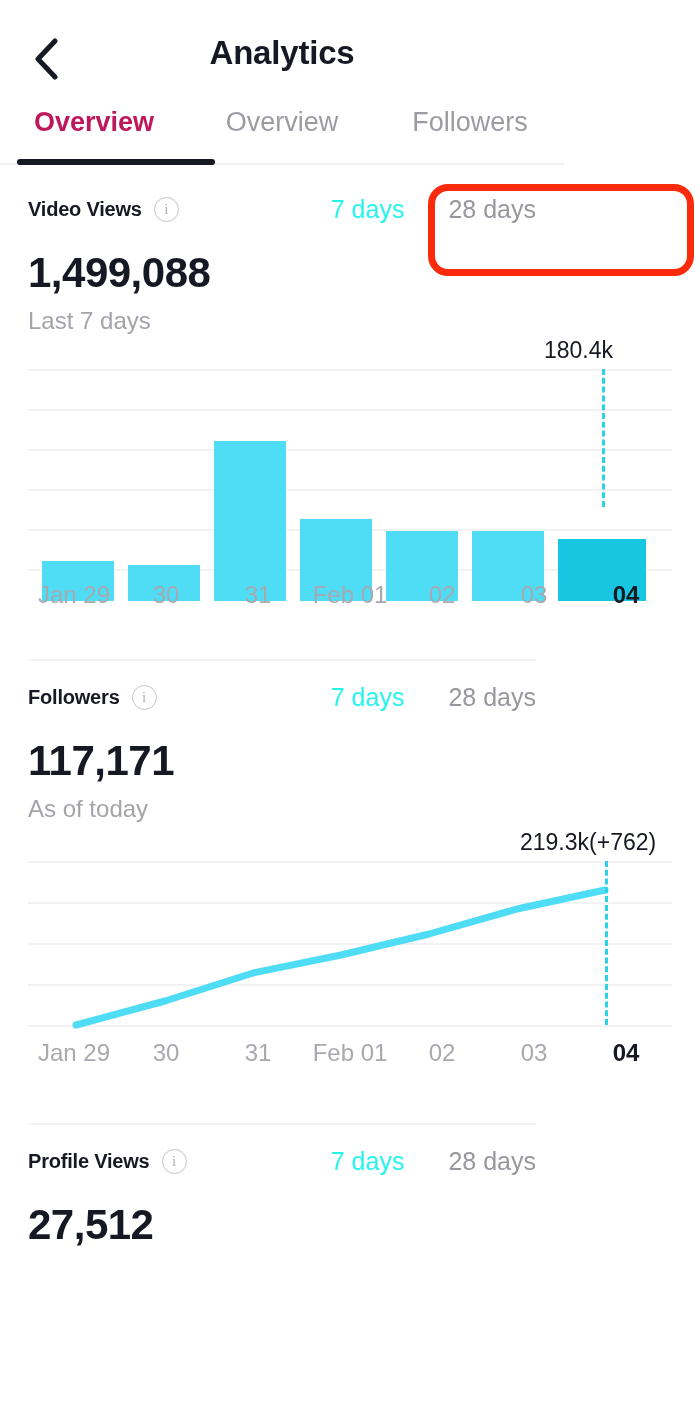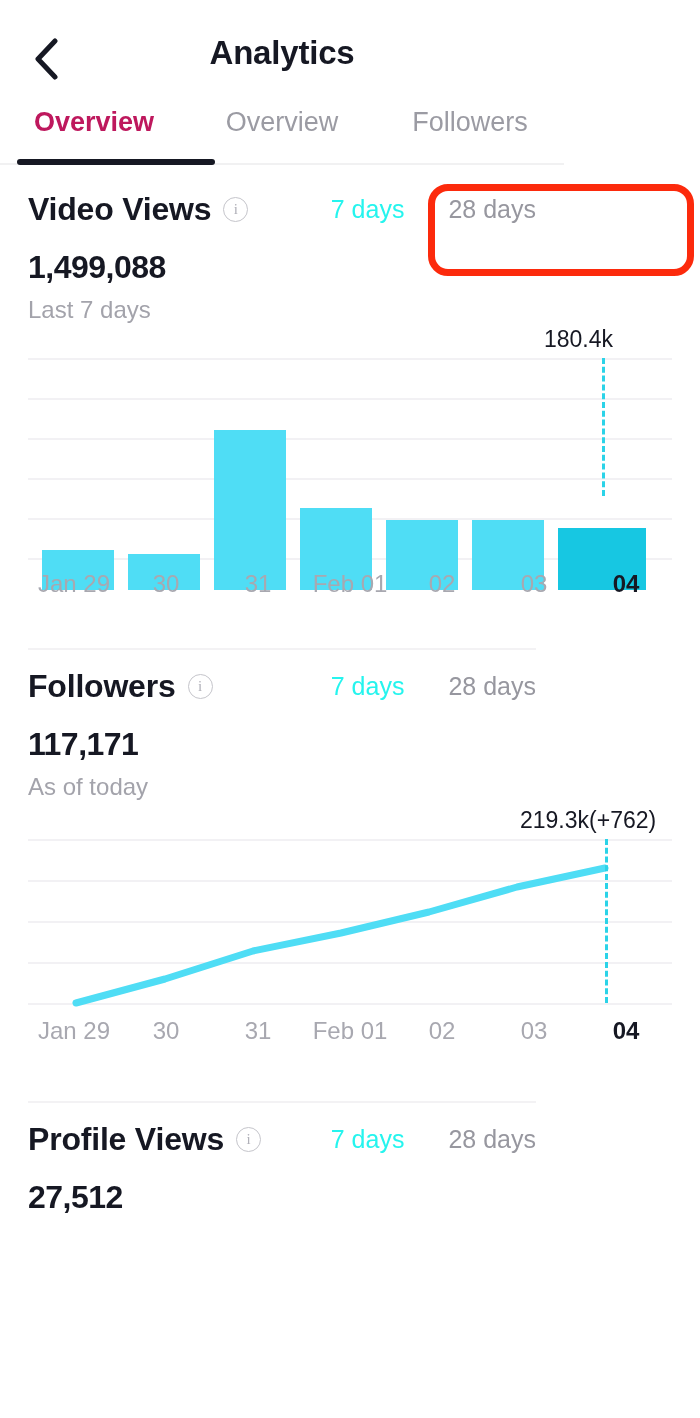--- a/index.html
+++ b/index.html
@@ -51,35 +51,35 @@
   .section { position: relative; padding: 0 28px; }
   .section-divider {
     position: absolute; left: 28px; right: 28px;
     height: 1.5px; background: #f3f2f4;
   }
   .metric-head {
     display: flex; align-items: center; justify-content: space-between;
     height: 44px;
   }
   .metric-title-wrap { display: flex; align-items: center; gap: 12px; }
-  .metric-title { font-size: 32px; font-weight: 700; color: #161823; letter-spacing: -0.2px; }
+  .metric-title { font-size: 20px; font-weight: 700; color: #161823; letter-spacing: -0.2px; }
   .info-icon {
     width: 25px; height: 25px; border-radius: 50%;
     border: 1.6px solid #c5c5cb;
     display: flex; align-items: center; justify-content: center;
     font-size: 15px; color: #b0b0b8;
     font-family: "Liberation Serif", serif;
     line-height: 1; cursor: pointer;
   }
   .range-toggle { display: flex; align-items: flex-start; gap: 44px; }
   .range-opt { font-size: 25px; color: #97979f; cursor: pointer; }
   .range-opt.active { color: #25F4EE; }
 
   .metric-value {
-    font-size: 32px; font-weight: 700; color: #161823;
+    font-size: 42px; font-weight: 700; color: #161823;
     letter-spacing: -0.5px; margin-top: 18px;
   }
   .metric-sub {
     font-size: 24px; color: #a3a3ab; margin-top: 10px;
   }
 
   
   .chart { position: relative; }
   .gridline { position: absolute; left: 0; right: 0; height: 1.5px; background: #f2f1f4; }
   .bars-layer { position: absolute; left: 0; right: 0; bottom: 0; }

